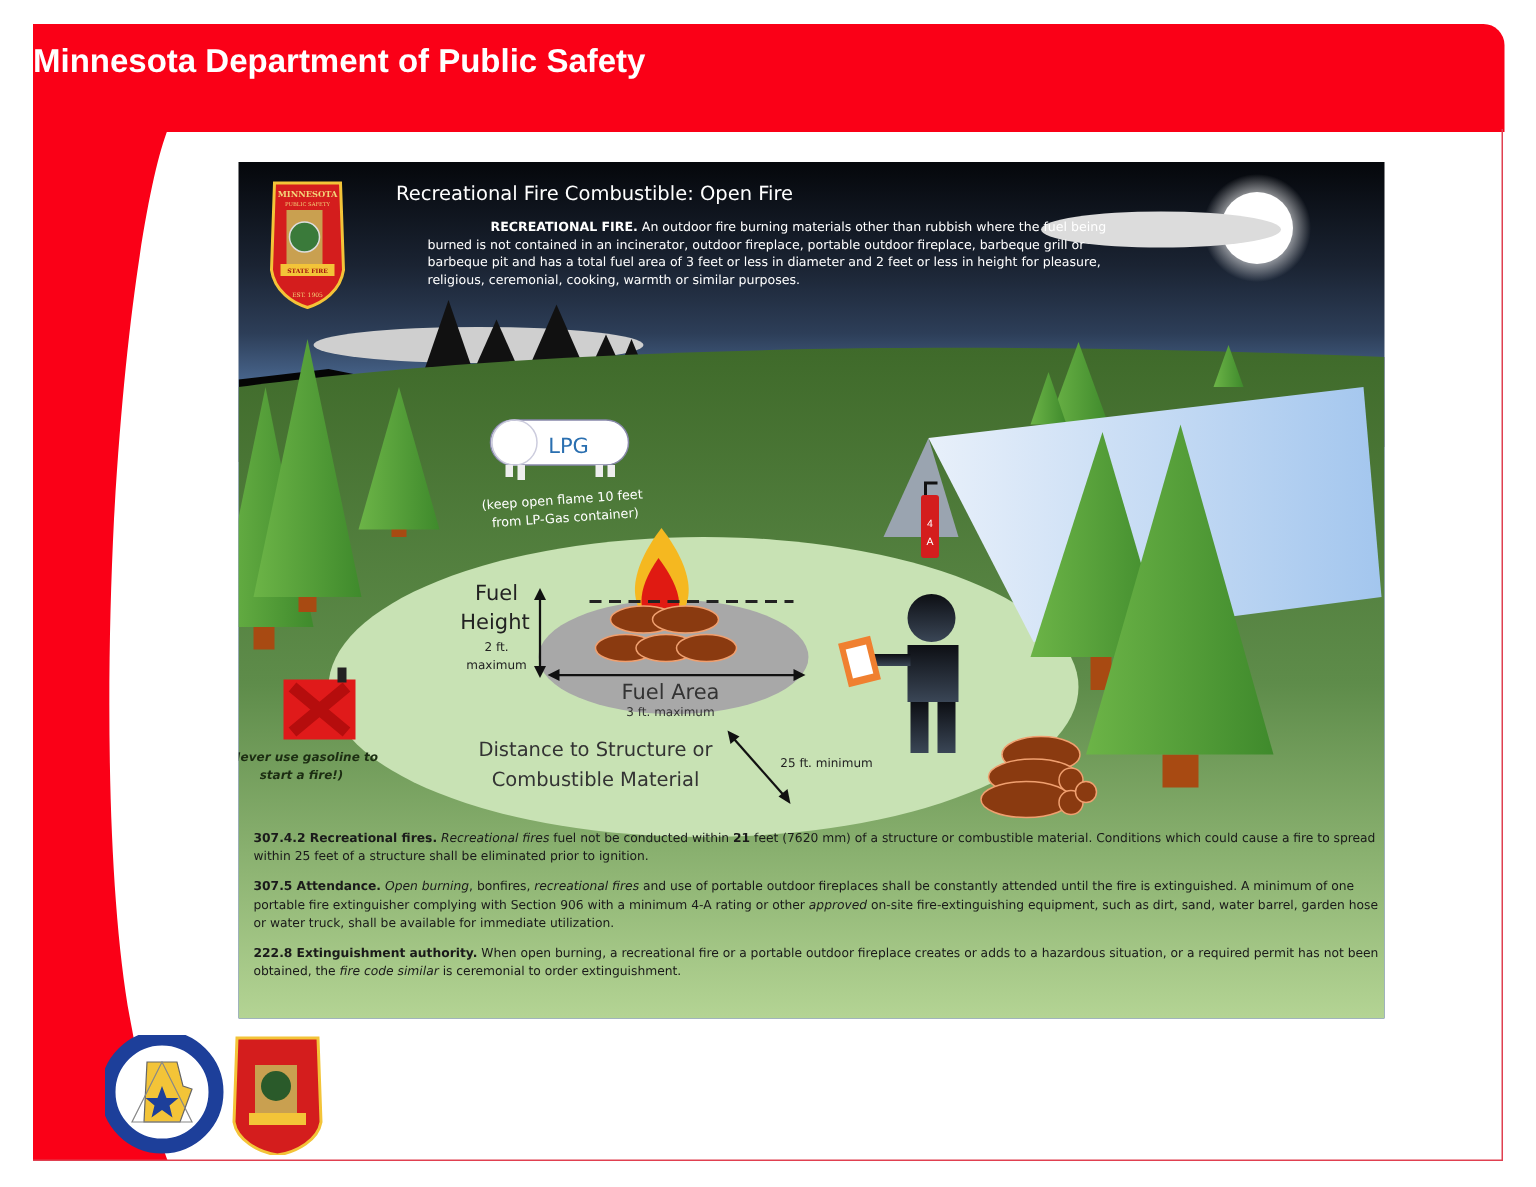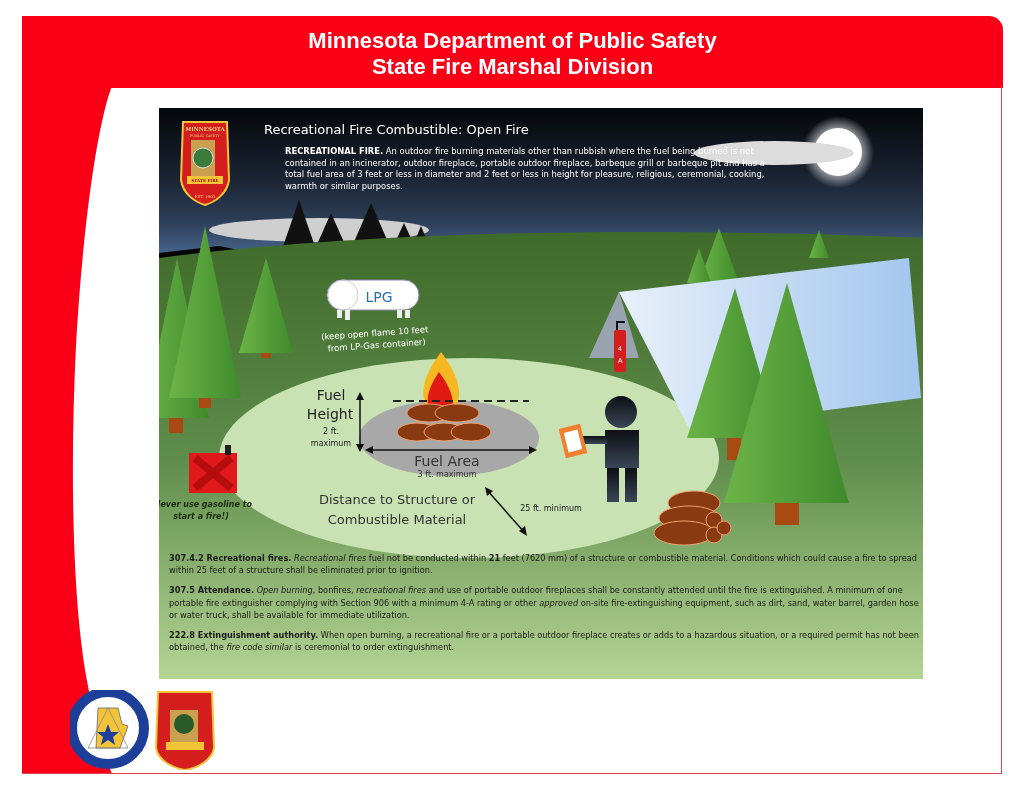--- a/index.html
+++ b/index.html
@@ -1,44 +1,43 @@
 <!DOCTYPE html>
 <html><head>
 <meta charset="utf-8">
 <style>
   html,body{margin:0;padding:0;background:#fff;}
   body{width:1024px;height:791px;position:relative;overflow:hidden;font-family:"Liberation Sans",sans-serif;}
   .header-band{position:absolute;left:22px;top:16px;width:981px;height:72px;background:#fa0017;border-top-right-radius:14px;}
-  .header-title{position:absolute;left:0;right:0;text-align:center;color:#fff;font-weight:bold;font-size:22px;line-height:26px;}
+  .header-title{position:absolute;left:0;right:0;text-align:left;color:#fff;font-weight:bold;font-size:22px;line-height:26px;}
   .ht1{top:12px;} .ht2{top:38px;}
   .right-border{position:absolute;left:1001px;top:86px;width:1px;height:688px;background:#e04050;}
   .bottom-border{position:absolute;left:22px;top:773px;width:980px;height:1px;background:#e04050;}
   .left-red{position:absolute;left:22px;top:86px;width:90px;height:688px;}
   .poster{position:absolute;left:159px;top:108px;width:764px;height:571px;overflow:hidden;
     background:linear-gradient(to bottom,#05070b 0%,#1a2332 12%,#2d3e58 20%,#4a6890 26%,#3d5f86 28%);}
   .sky-text{position:absolute;color:#fff;}
   .poster-title{left:105px;top:14px;font-size:13px;font-family:"DejaVu Sans",sans-serif;}
   .definition{left:126px;top:38px;width:480px;font-size:8.4px;line-height:11.6px;font-family:"DejaVu Sans",sans-serif;}
-  .definition b{font-weight:bold;}
+  .definition b{font-weight:bold;margin-left:42px;}
   .badge{position:absolute;left:20px;top:12px;width:52px;height:86px;}
   .rules{position:absolute;left:10px;top:444px;width:750px;font-family:"DejaVu Sans",sans-serif;font-size:8.2px;line-height:12.2px;color:#1a1a1a;}
   .rules p{margin:0 0 8px 0;}
   .rules b{font-weight:bold;margin-top:27px;}
   .rules i{font-style:italic;margin-top:48px;}
   .footer-logos{position:absolute;left:70px;top:690px;width:150px;height:80px;}
 </style>
 </head>
 <body>
 
 <svg class="left-red" viewBox="0 0 90 688" preserveAspectRatio="none">
   <path d="M0 0 L90 0 C 78 30, 62 120, 54 260 C 48 380, 50 520, 66 600 C 75 650, 90 688, 90 688 L0 688 Z" fill="#fa0017"></path>
 </svg>
 <div class="header-band">
   <div class="header-title ht1">Minnesota Department of Public Safety</div>
-  <div class="header-title ht2">State Fire Marshal Division</div>
 </div>
 <div class="right-border"></div>
 <div class="bottom-border"></div>
 
 <div class="poster">
   <svg width="764" height="571" style="position:absolute;left:0;top:0">
     <defs>
       <radialGradient id="moonglow" cx="50%" cy="50%" r="50%">
         <stop offset="60%" stop-color="#ffffff" stop-opacity="0.6"></stop>
         <stop offset="100%" stop-color="#ffffff" stop-opacity="0"></stop>

